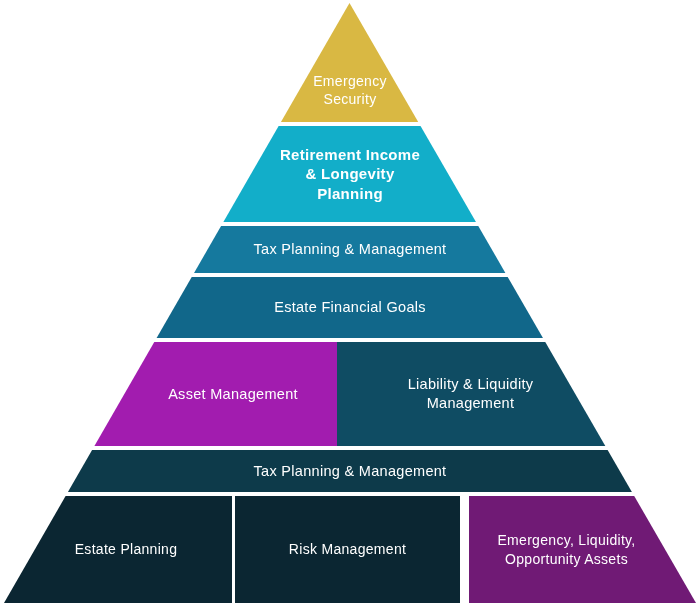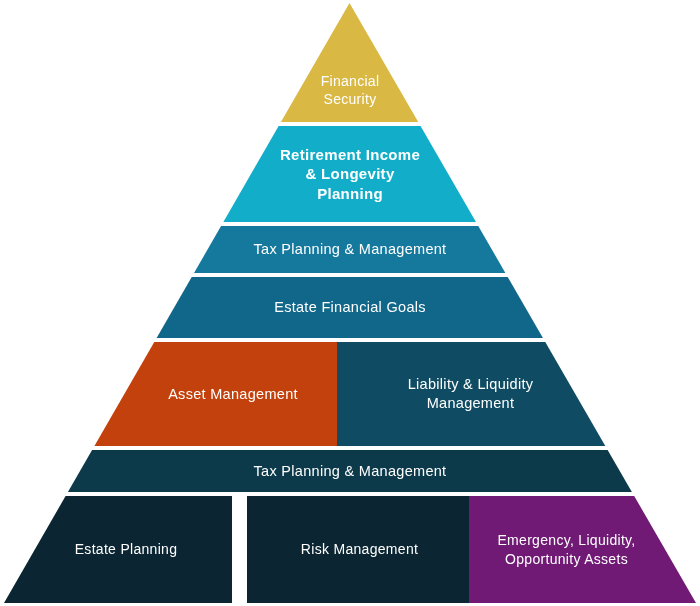--- a/index.html
+++ b/index.html
@@ -49,51 +49,51 @@
     justify-content: center;
     text-align: center;
     box-sizing: border-box;
     font-size: 14.5px;
   }
   
   .cell-5a { left: 0;     width: 348px; padding-left: 118px; }
   .cell-5b { left: 337px; width: 349px; padding-right: 82px; }
   
   .cell-7a { left: 0;     width: 232px; padding-left: 20px; font-size: 14px; }
-  .cell-7b { left: 235px; width: 225px; font-size: 14px; margin-left: 12px; }
+  .cell-7b { left: 235px; width: 225px; font-size: 14px; }
   .cell-7c { left: 469px; width: 231px; padding-right: 36px; font-size: 14px; }
   .label-wrap-sm  { max-width: 100px; }
   .label-wrap-md  { max-width: 145px; font-weight: bold; }
   .label-wrap-liq { max-width: 165px; }
   .label-wrap-em  { max-width: 180px; }
 </style>
 </head>
 <body>
 
 <div class="stage">
   <div class="pyramid-clip">
 
     <div class="band band-1" style="background-color: rgb(217, 184, 67);">
-      <span class="label-wrap-sm">Financial Security</span>
+      <span class="label-wrap-sm">Emergency Security</span>
     </div>
 
     <div class="band band-2" style="background-color: rgb(18, 174, 201);">
       <span class="label-wrap-md">Retirement Income &amp; Longevity Planning</span>
     </div>
 
     <div class="band band-3" style="background-color: rgb(21, 121, 158);">
       <span>Tax Planning &amp; Management</span>
     </div>
 
     <div class="band band-4" style="background-color: rgb(17, 103, 138);">
       <span>Estate Financial Goals</span>
     </div>
 
     <div class="band band-5">
-      <div class="cell cell-5a" style="background-color: #c2410c;">
+      <div class="cell cell-5a" style="background-color: #a21caf;">
         <span>Asset Management</span>
       </div>
       <div class="cell cell-5b" style="background-color: rgb(15, 76, 99);">
         <span class="label-wrap-liq">Liability &amp; Liquidity Management</span>
       </div>
     </div>
 
     <div class="band band-6" style="background-color: rgb(13, 58, 74);">
       <span>Tax Planning &amp; Management</span>
     </div>

